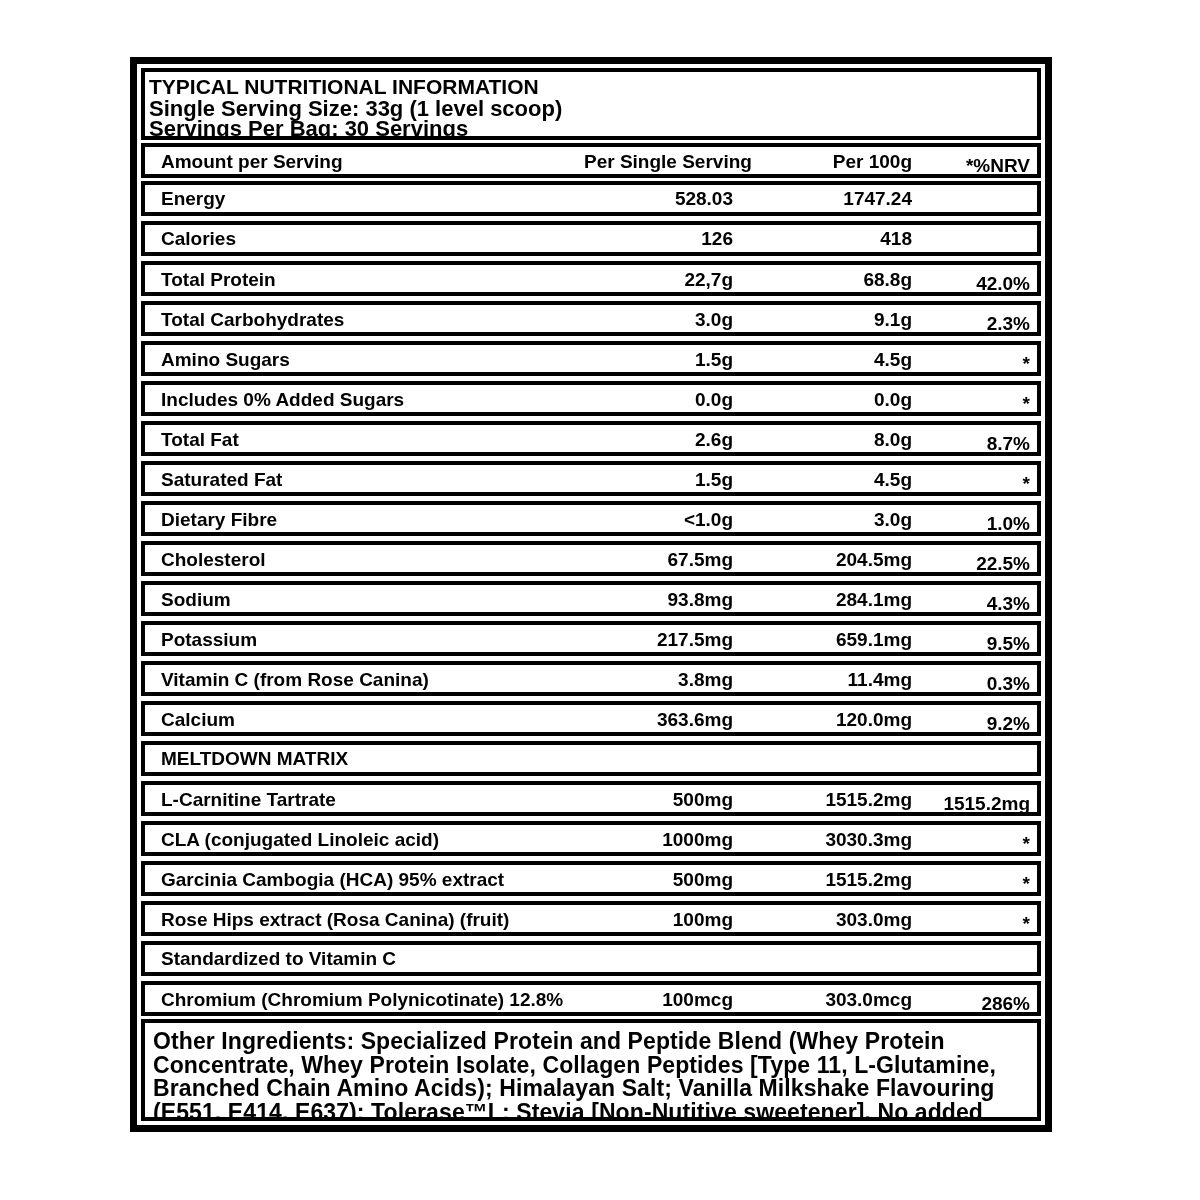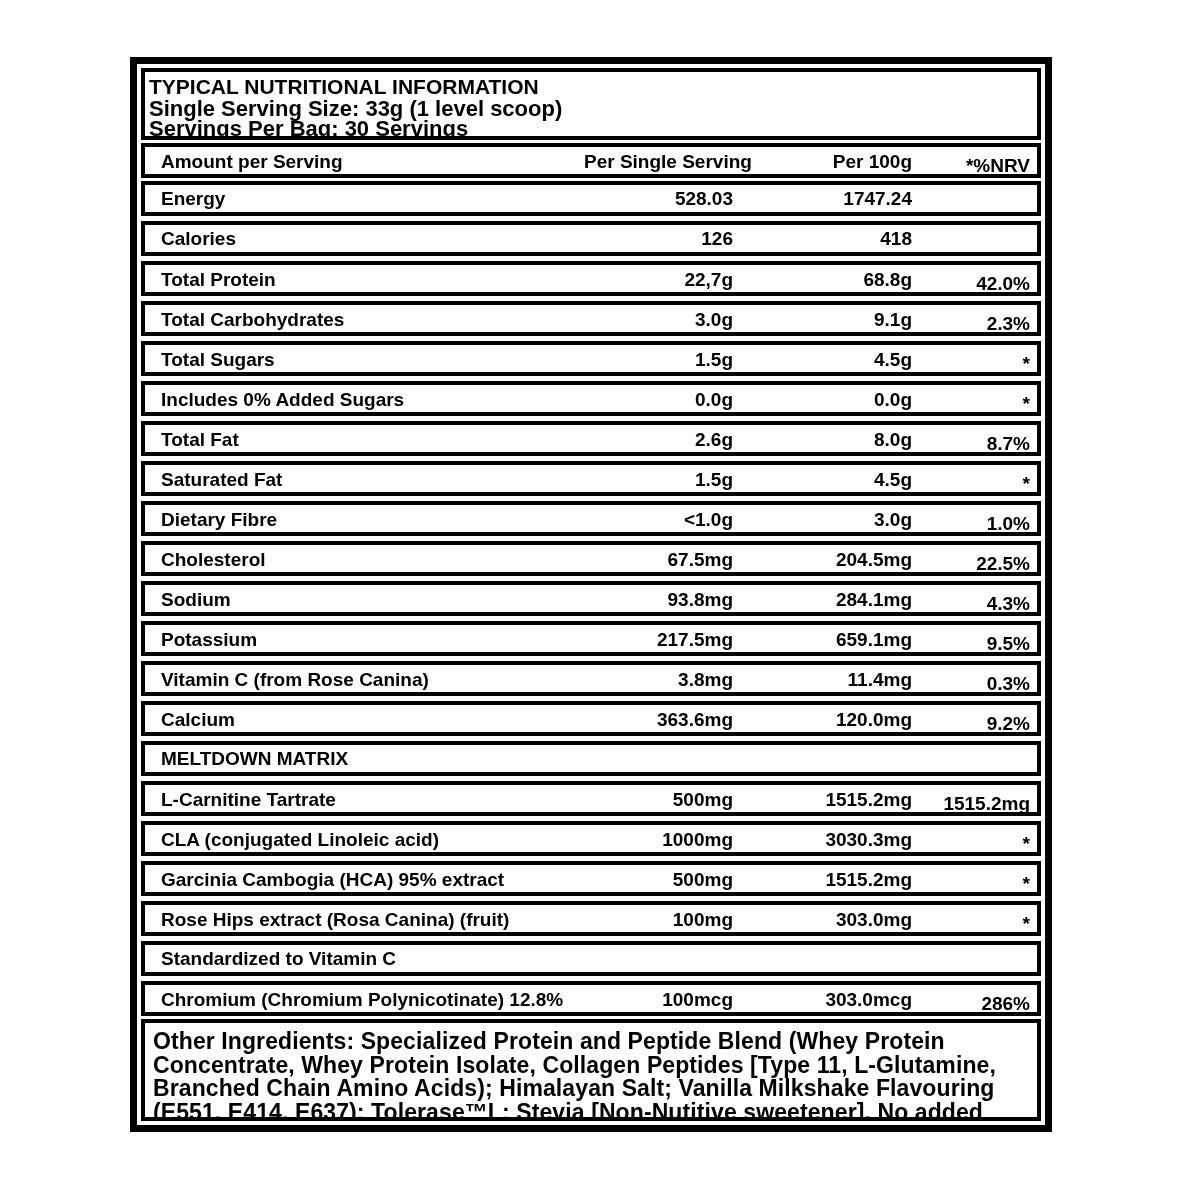--- a/index.html
+++ b/index.html
@@ -97,21 +97,21 @@
           <div class="cell-num c3">68.8g</div>
           <div class="cell-num c4">42.0%</div>
         </div>
         <div class="box grid row">
           <div class="cell-label">Total Carbohydrates</div>
           <div class="cell-num c2">3.0g</div>
           <div class="cell-num c3">9.1g</div>
           <div class="cell-num c4">2.3%</div>
         </div>
         <div class="box grid row">
-          <div class="cell-label">Total Sugars</div>
+          <div class="cell-label">Amino Sugars</div>
           <div class="cell-num c2">1.5g</div>
           <div class="cell-num c3">4.5g</div>
           <div class="cell-num c4">*</div>
         </div>
         <div class="box grid row">
           <div class="cell-label">Includes 0% Added Sugars</div>
           <div class="cell-num c2">0.0g</div>
           <div class="cell-num c3">0.0g</div>
           <div class="cell-num c4">*</div>
         </div>

